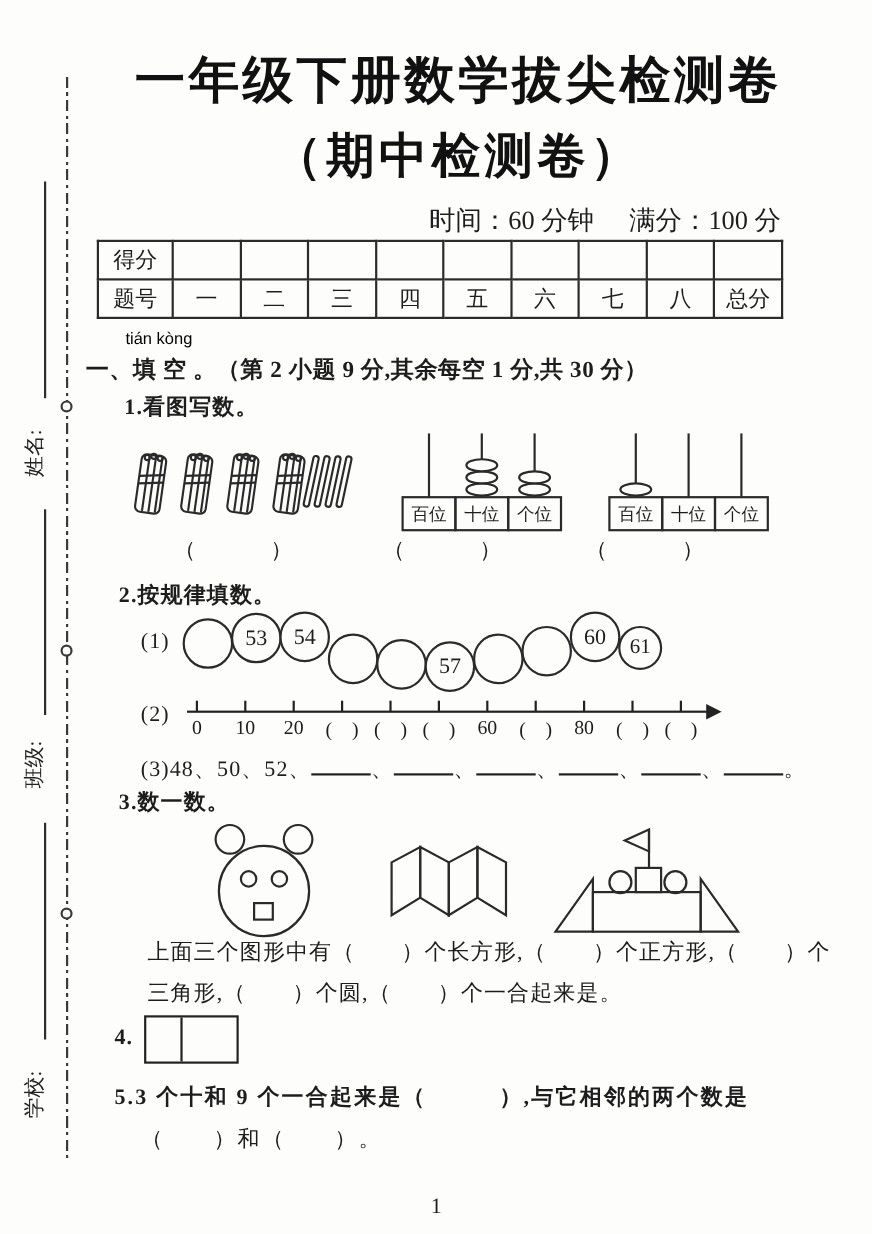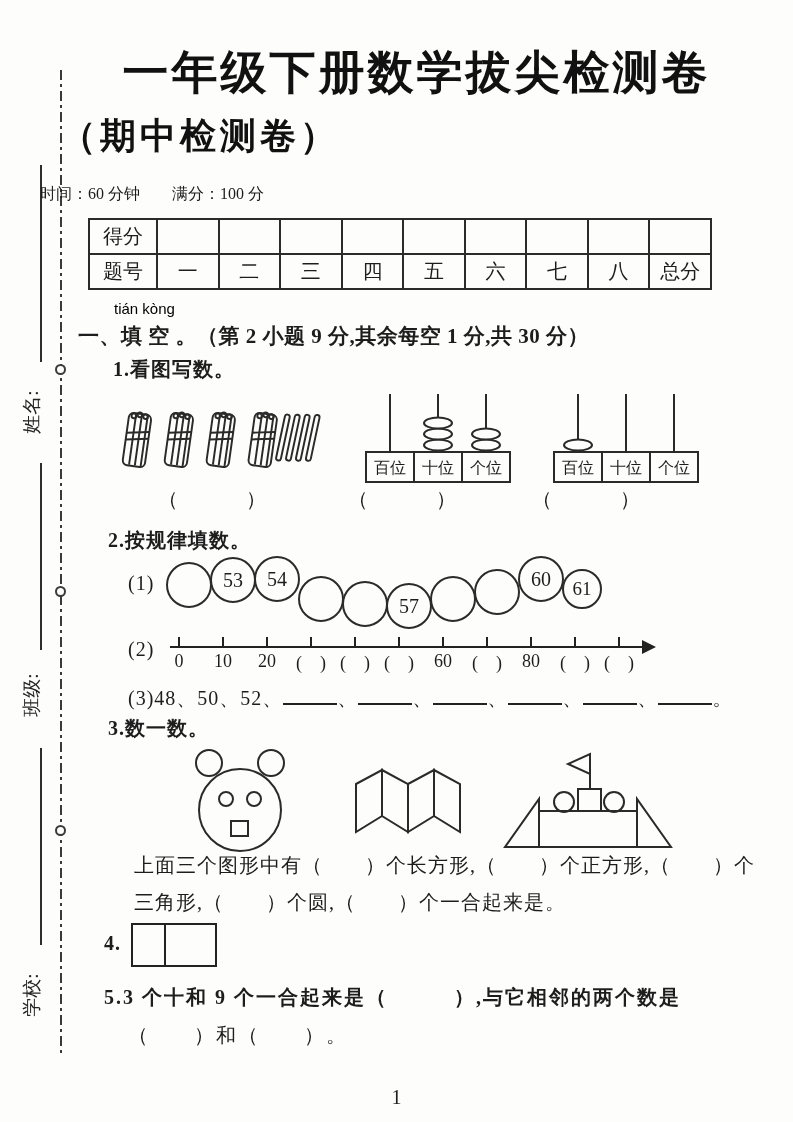--- a/index.html
+++ b/index.html
@@ -21,24 +21,24 @@
   .mlabel{
     position:absolute;left:-13px;width:90px;height:24px;line-height:24px;
     text-align:center;font-size:19px;transform:rotate(-90deg);color:#222;
   }
   
   .title{
     position:absolute;left:60px;right:20px;top:42px;text-align:center;
     font-family:Liberation Sans, sans-serif;font-weight:700;font-size:46px;letter-spacing:3px;color:#111;
   }
   .subtitle{
-    position:absolute;left:60px;right:20px;top:112px;
-    font-family:"Liberation Sans",sans-serif;font-weight:700;font-size:36px;letter-spacing:4px;color:#111;
-  }
-  .info{position:absolute;left:0;right:83px;top:184px;font-size:16px;margin-left:40px;}
+    position:absolute;left:60px;right:20px;top:112px;text-align:center;
+    font-family:"Liberation Sans",sans-serif;font-weight:700;font-size:44px;letter-spacing:4px;color:#111;
+  }
+  .info{position:absolute;left:0;right:83px;top:184px;text-align:right;font-size:24px;}
   .info-gap{margin-left:32px;}
   
   .score-table{
     position:absolute;left:88px;top:218px;width:624px;border-collapse:collapse;
     table-layout:fixed;font-size:20px;
   }
   .score-table td{
     border:2px solid #2b2b2b;height:33px;text-align:center;padding:0;color:#1d1d1d;
   }
   .score-table td.c0{width:66px;}

